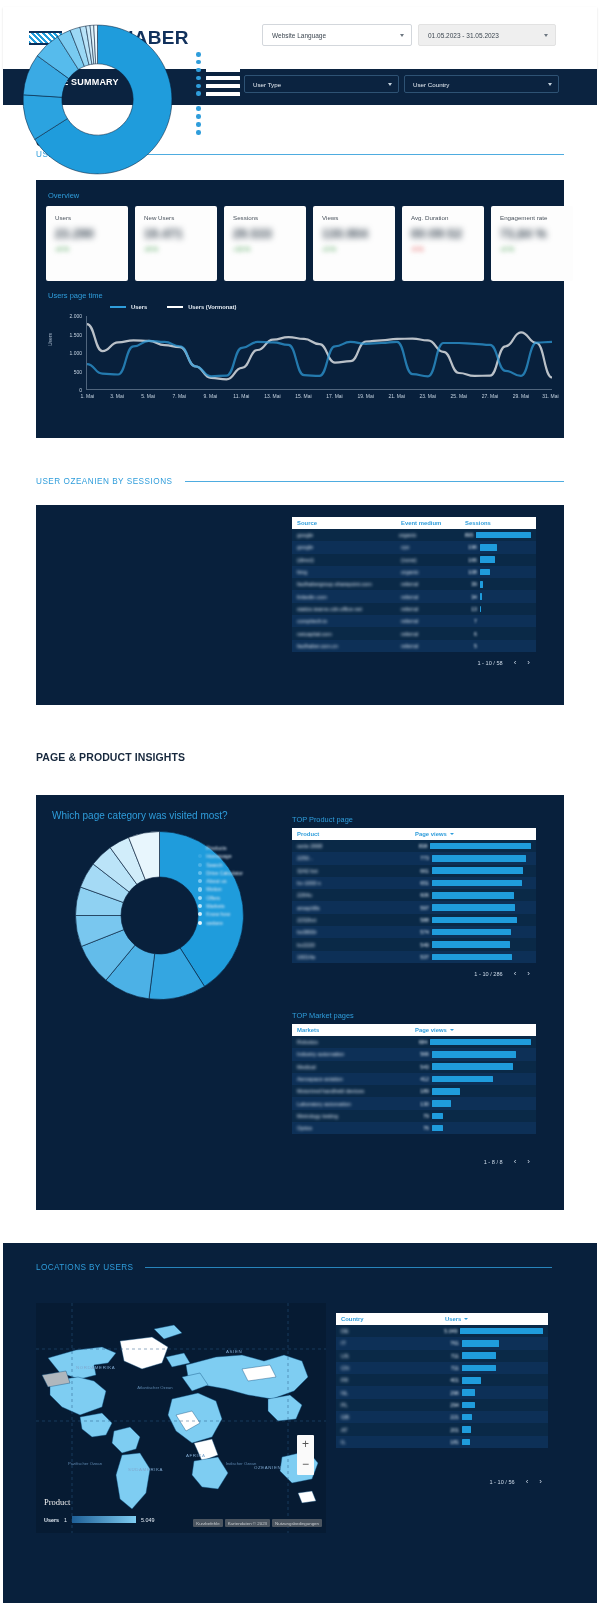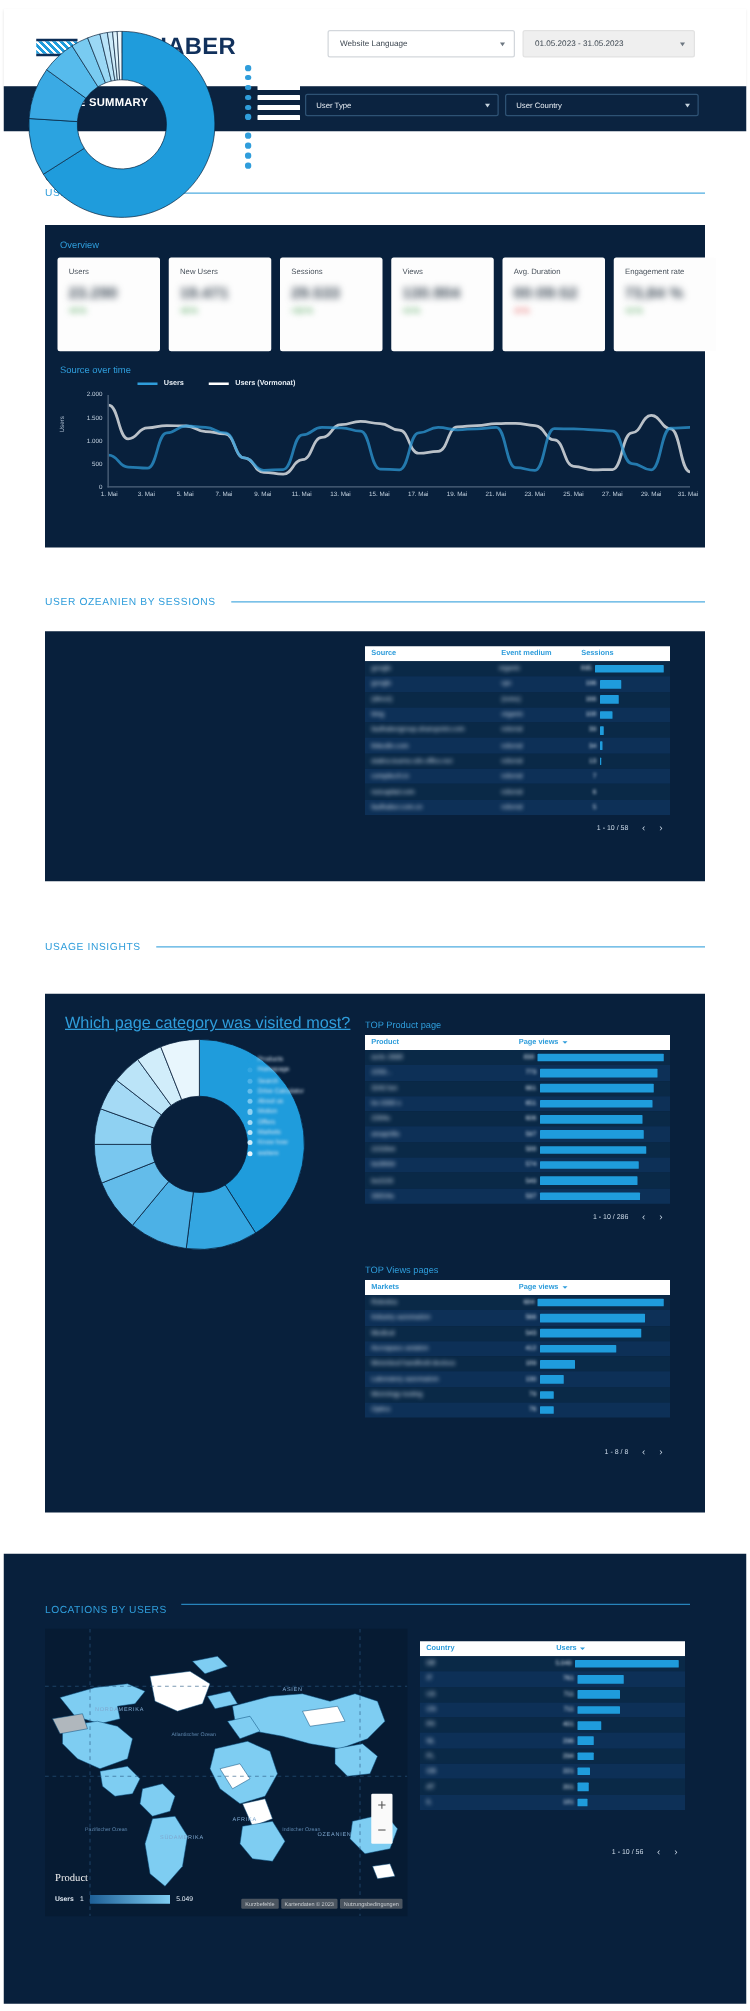--- a/index.html
+++ b/index.html
@@ -129,39 +129,39 @@
   #src-table{left:292px;top:517px;width:244px;}
   #src-table .c1{width:104px}
   #src-table .c2{width:64px}
   #src-table .c3{flex:1}
   .pager{display:flex;align-items:center;justify-content:flex-end;gap:11px;margin-top:7px;padding-right:6px}
   .pg-txt{font-size:5.6px;color:#cfdcea;}
   .pg-arrow{font-size:8px;color:#cfdcea;line-height:1;cursor:pointer}
 
   
   #pp-panel{left:36px;top:795px;width:528px;height:415px;}
-  #pp-question{position:absolute;left:16px;top:15px;font-size:13px;color:#2f9ddb;text-decoration:underline;}
+  #pp-question{position:absolute;left:16px;top:15px;font-size:10px;color:#2f9ddb;}
   #pp-donut{position:absolute;left:36px;top:33px;width:175px;height:175px;}
   #pp-legend{position:absolute;left:198px;top:845px;}
   .pplg{display:flex;align-items:center;gap:4px;margin-bottom:2.3px}
   .pplg .d{width:4.2px;height:4.2px;border-radius:50%;flex:none}
   .pplg .t{font-size:5.2px;color:#dde8f3;filter:blur(1.25px);white-space:nowrap}
 
   #tpp-title{position:absolute;left:256px;top:20px;font-size:7.4px;color:#2f9ddb;}
   #tpp-table{left:292px;top:828px;width:244px;}
   #tpp-table .c1{width:118px}
   #tpp-table .c2{flex:1;display:flex;align-items:center}
   #tmp-title{position:absolute;left:256px;top:216px;font-size:7.4px;color:#2f9ddb;}
   #tmp-table{left:292px;top:1024px;width:244px;}
   #tmp-table .c1{width:118px}
   #tmp-table .c2{flex:1;display:flex;align-items:center}
 
   
   #loc-panel{left:3px;top:1243px;width:594px;height:360px;background:#08203c}
-  #loc-head{position:absolute;left:33px;top:40px;right:45px;display:flex;align-items:flex-start}
+  #loc-head{position:absolute;left:33px;top:20px;right:45px;display:flex;align-items:center}
   #loc-head .t{font-size:8.2px;color:#2f9ddb;letter-spacing:.4px;white-space:nowrap}
   #loc-head .r{flex:1;height:1px;background:#2f9ddb;margin-left:12px;opacity:.8}
   #map{position:absolute;left:33px;top:60px;width:290px;height:230px;background:#061b33;overflow:hidden}
   .mapnote{position:absolute;font-size:4.4px;color:#7fa8cf;letter-spacing:.6px}
   .ocean{position:absolute;font-size:4.2px;color:#5d86ad;text-align:center;line-height:1.25}
   #map-zoom{position:absolute;right:12px;top:132px;width:17px;height:40px;background:#fafafa;border-radius:1px;
      display:flex;flex-direction:column;align-items:center;justify-content:space-around;}
   #map-zoom div{font-size:12px;color:#555;line-height:.8;cursor:pointer;font-weight:300}
   #google-wm{position:absolute;left:8px;bottom:26px;font-size:8.5px;color:#f1f1f1;font-family:"Liberation Serif",serif;}
   #map-legend{position:absolute;left:8px;bottom:10px;display:flex;align-items:center;gap:5px}
@@ -247,21 +247,21 @@
           <div class="kpi-value">00:09:52</div>
           <div class="kpi-delta down">-6 %</div>
         </div>
         <div class="kpi-card">
           <div class="kpi-name">Engagement rate</div>
           <div class="kpi-value">73,84 %</div>
           <div class="kpi-delta">+2 %</div>
         </div>
       </div>
 
-    <div class="panel-title" id="uot-label">Source over time</div>
+    <div class="panel-title" id="uot-label">Users page time</div>
 
     <div id="chart-area">
       <div class="legend">
         <div class="leg-item">
           <span class="leg-line"></span>
           <span>Users</span>
         </div>
         <div class="leg-item">
           <span class="leg-line white"></span>
           <span>Users (Vormonat)</span>
@@ -437,42 +437,39 @@
         </div>
       </div>
     <div class="pager">
       <span class="pg-txt">1 - 10 / 58</span>
       <span class="pg-arrow">‹</span>
       <span class="pg-arrow">›</span>
     </div>
   </div>
 
   <div class="sec-head" style="left:36px;top:751px;width:528px;">
-    <div class="sec-h2row">
-      <div class="sec-h2">USAGE INSIGHTS</div>
-      <div class="sec-rule"></div>
-    </div>
+    <div class="sec-h1">PAGE &amp; PRODUCT INSIGHTS</div>
   </div>
 
   <div class="panel" id="pp-panel">
     <div id="pp-question">Which page category was visited most?</div>
     <svg id="pp-donut" viewBox="0 0 100 100">
         <path d="M 50 2 A 48 48 0 0 1 75.71968615899185 90.52774042409672 L 61.78818948953793 68.57521436104433 A 22 22 0 0 0 50 28 Z" fill="#1f9cdc" stroke="#08203c" stroke-width=".35"></path>
         <path d="M 75.71968615899185 90.52774042409672 A 48 48 0 0 1 43.98400478891341 97.62150566309494 L 47.242668861585315 71.8265234289185 A 22 22 0 0 0 61.78818948953793 68.57521436104433 Z" fill="#34a6e1" stroke="#08203c" stroke-width=".35"></path>
         <path d="M 43.98400478891341 97.62150566309494 A 48 48 0 0 1 19.403648492062906 86.98463565323789 L 35.97667222552883 66.95129134106736 A 22 22 0 0 0 47.242668861585315 71.8265234289185 Z" fill="#4cb1e6" stroke="#08203c" stroke-width=".35"></path>
         <path d="M 19.403648492062906 86.98463565323789 A 48 48 0 0 1 5.370728677363928 67.66997852886453 L 29.54491731045847 58.09874015906291 A 22 22 0 0 0 35.97667222552883 66.95129134106736 Z" fill="#63bcea" stroke="#08203c" stroke-width=".35"></path>
         <path d="M 5.370728677363928 67.66997852886453 A 48 48 0 0 1 2 50.00000000000001 L 28 50 A 22 22 0 0 0 29.54491731045847 58.09874015906291 Z" fill="#79c7ef" stroke="#08203c" stroke-width=".35"></path>
         <path d="M 2 50.00000000000001 A 48 48 0 0 1 4.83772309019718 33.74057982822601 L 29.30062308300704 42.54776575460359 A 22 22 0 0 0 28 50 Z" fill="#8fd1f2" stroke="#08203c" stroke-width=".35"></path>
         <path d="M 4.83772309019718 33.74057982822601 A 48 48 0 0 1 12.072559405966885 20.58046142465711 L 32.61658972773482 36.51604481963451 A 22 22 0 0 0 29.30062308300704 42.54776575460359 Z" fill="#a5daf5" stroke="#08203c" stroke-width=".35"></path>
         <path d="M 12.072559405966885 20.58046142465711 A 48 48 0 0 1 21.786307889961286 11.16718427000253 L 37.068724449565586 32.201626123751154 A 22 22 0 0 0 32.61658972773482 36.51604481963451 Z" fill="#bbe4f8" stroke="#08203c" stroke-width=".35"></path>
         <path d="M 21.786307889961286 11.16718427000253 A 48 48 0 0 1 32.33002147113547 5.370728677363928 L 41.90125984093709 29.54491731045847 A 22 22 0 0 0 37.068724449565586 32.201626123751154 Z" fill="#d1edfa" stroke="#08203c" stroke-width=".35"></path>
         <path d="M 32.33002147113547 5.370728677363928 A 48 48 0 0 1 49.99999999999999 2 L 49.99999999999999 28 A 22 22 0 0 0 41.90125984093709 29.54491731045847 Z" fill="#e8f6fd" stroke="#08203c" stroke-width=".35"></path>
       </svg>
     <div id="tpp-title">TOP Product page</div>
-    <div id="tmp-title">TOP Views pages</div>
+    <div id="tmp-title">TOP Market pages</div>
   </div>
   <div id="pp-legend">
       <div class="pplg">
         <span class="d" style="background:#1f9cdc"></span>
         <span class="t">Products</span>
       </div>
       <div class="pplg">
         <span class="d" style="background:#34a6e1"></span>
         <span class="t">Homepage</span>
       </div>

